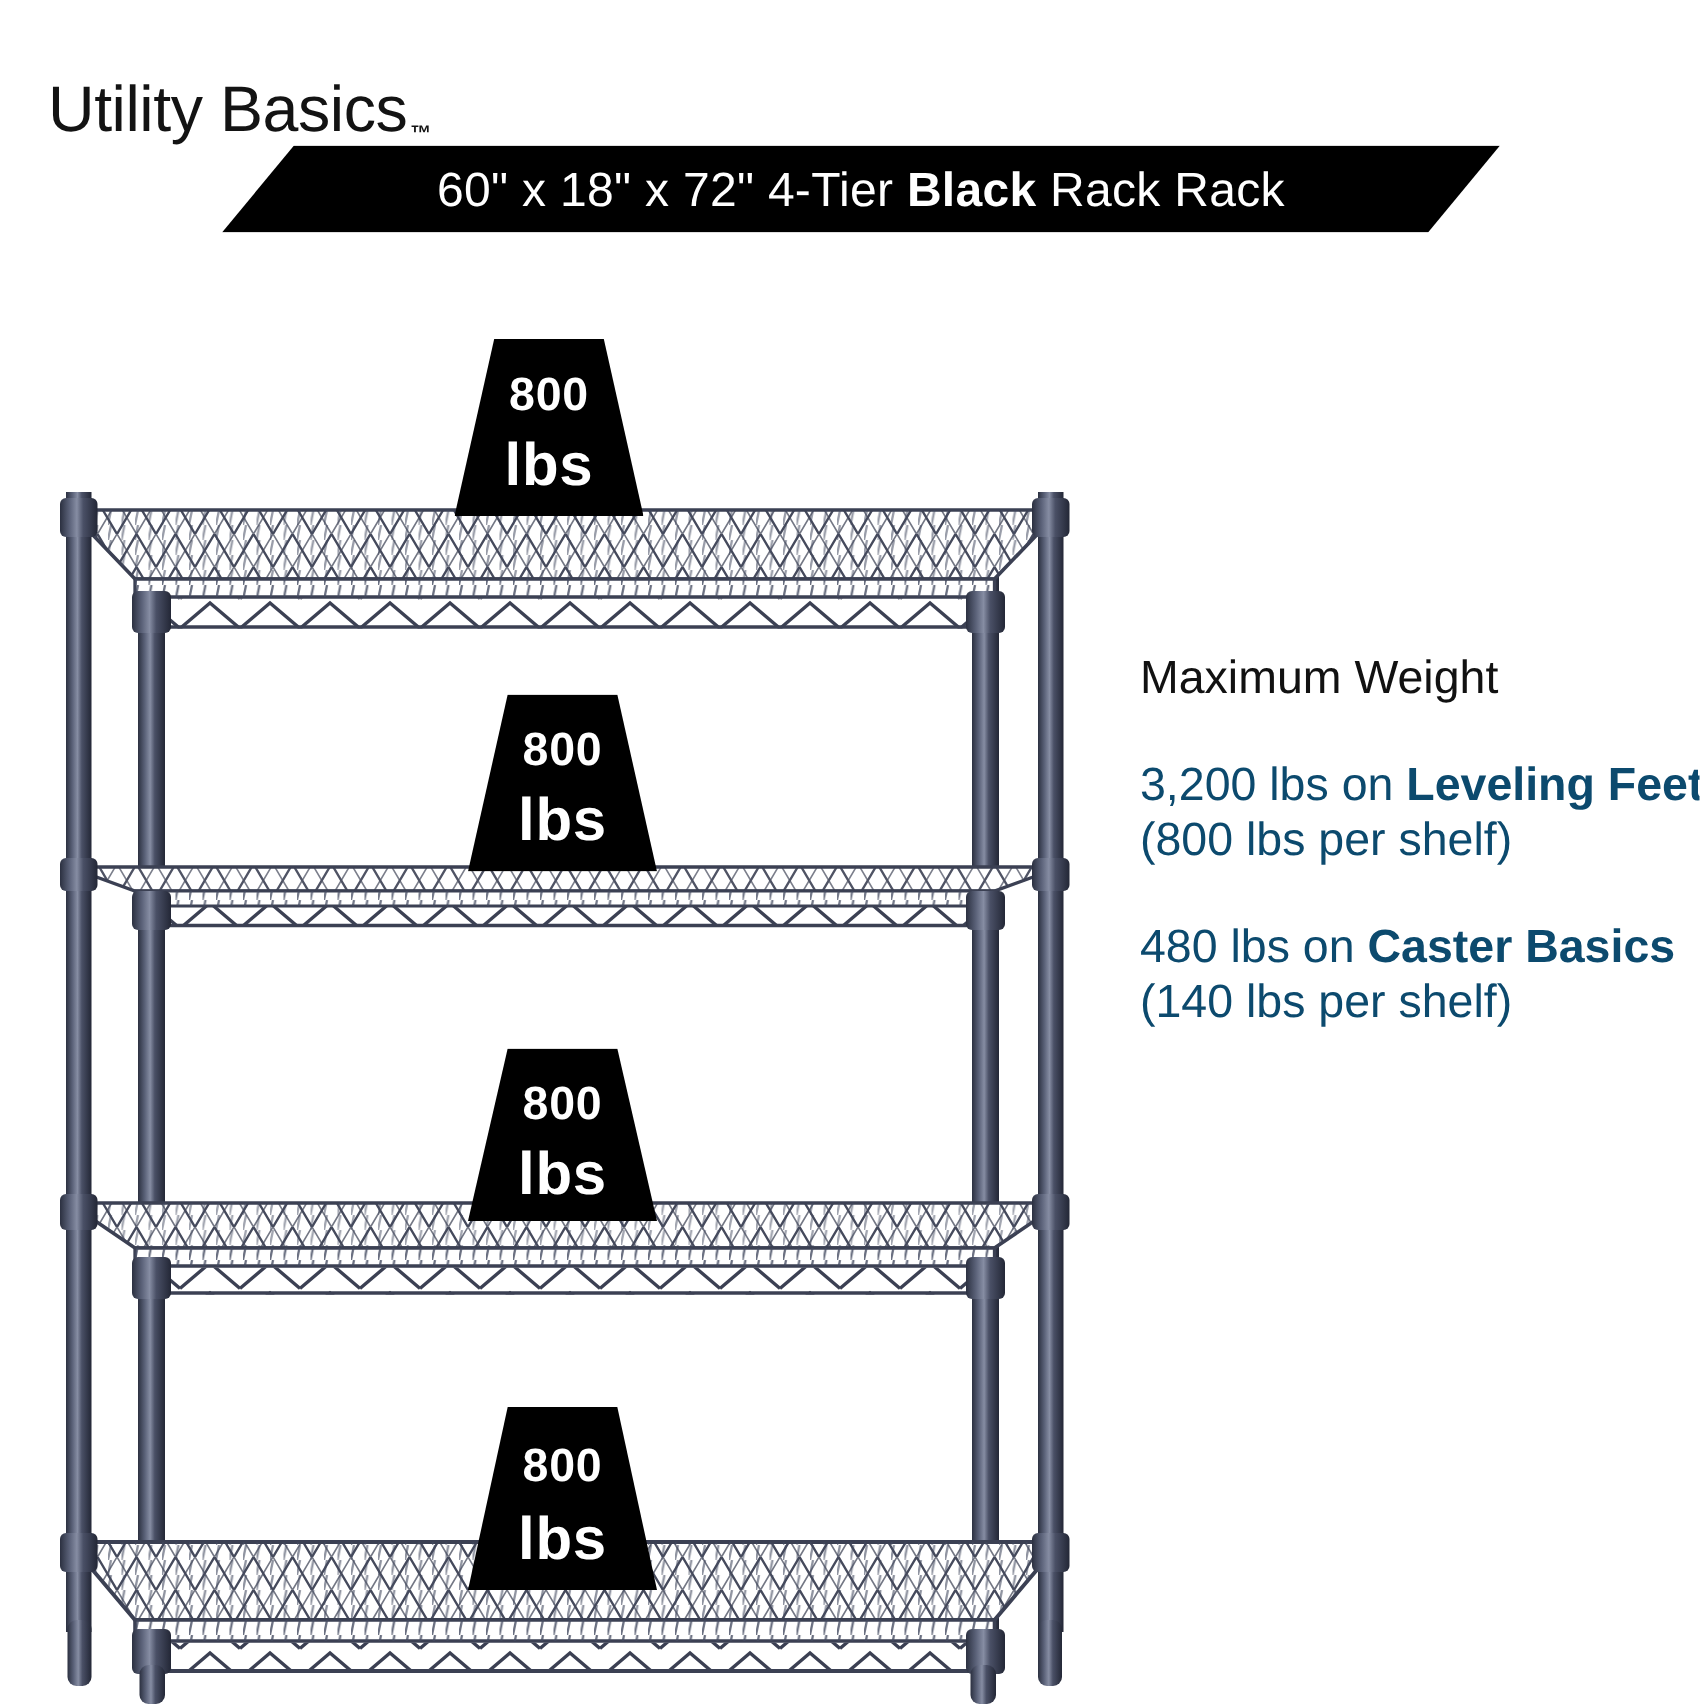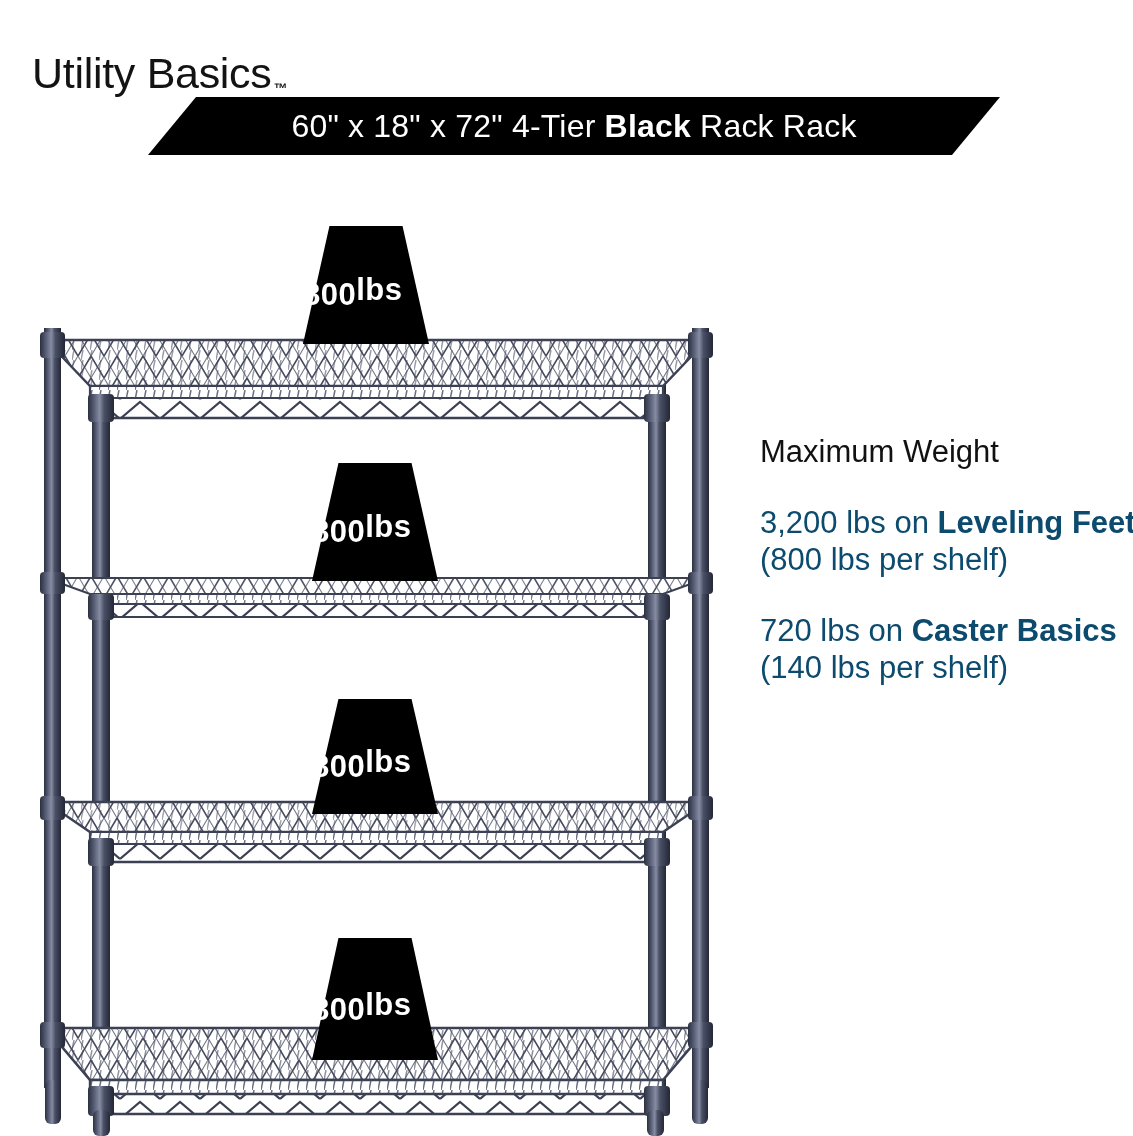--- a/index.html
+++ b/index.html
@@ -25,25 +25,25 @@
   #copy p{margin:0;font-size:31px;line-height:1.2;font-weight:400;color:#0c4a6e;}
   #copy .gap1{height:34px;}
   #copy .gap2{height:34px;}
   #copy b{font-weight:700;}
 
   
   #rack{position:absolute;left:0;top:180px;width:740px;height:956px;}
   #rack svg{display:block;}
 
   
-  .badge{position:absolute;color:#fff;display:flex;flex-direction:row;
+  .badge{position:absolute;color:#fff;display:flex;flex-direction:column;
          align-items:center;justify-content:flex-start;
          font-weight:700;line-height:1.08;text-align:center;}
   .badge .n{font-size:31px;letter-spacing:0.5px;}
-  .badge .u{font-size:31px;letter-spacing:0.5px;}
+  .badge .u{font-size:40px;letter-spacing:0.5px;}
   .badge .shape{position:absolute;left:0;top:0;width:100%;height:100%;background:#000;z-index:0;}
   .badge .n,.badge .u{position:relative;z-index:1;}
   #badge1{left:303px;top:226px;width:126px;height:118px;}
   #badge1 .shape{clip-path:polygon(21% 0,79% 0,100% 100%,0 100%);}
   #badge1 .n{margin-top:20px;}
   #badge1 .u{margin-top:10px;}
 
   #badge2{left:312px;top:463px;width:126px;height:118px;}
   #badge2 .shape{clip-path:polygon(21% 0,79% 0,100% 100%,0 100%);}
   #badge2 .n{margin-top:20px;}
@@ -206,14 +206,14 @@
   <span class="u">lbs</span>
 </div>
 
 <div id="copy">
   <div class="head">
     <div>Maximum Weight</div>
   </div>
   <div class="gap1"></div>
   <p><span>3,200 lbs on </span><b>Leveling Feet</b><span> (800 lbs per shelf)</span></p>
   <div class="gap2"></div>
-  <p><span>720 lbs on </span><b>Caster Basics</b><span> (140 lbs per shelf)</span></p>
+  <p><span>480 lbs on </span><b>Caster Basics</b><span> (140 lbs per shelf)</span></p>
 </div>
 
 </body></html>

